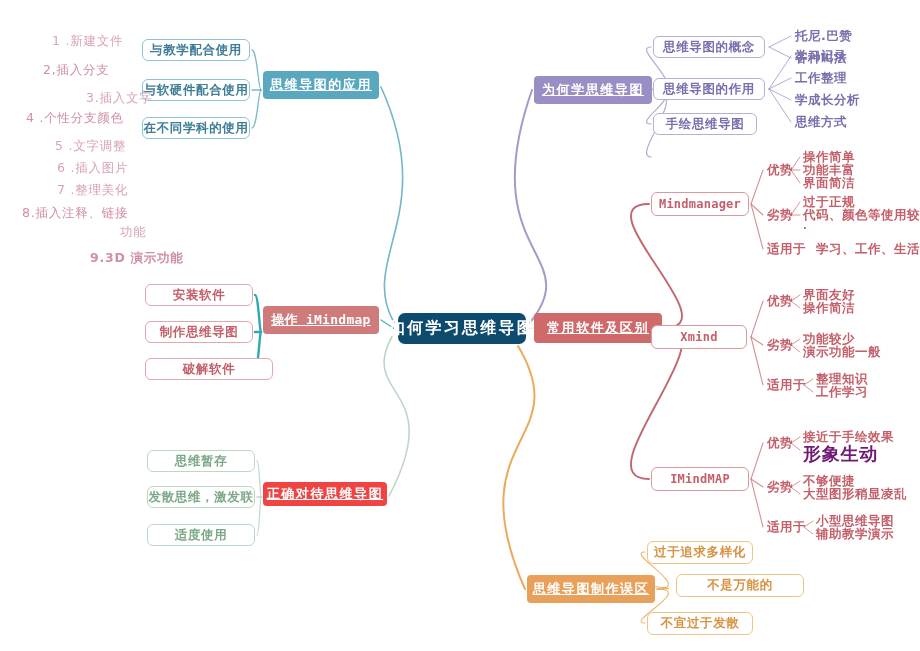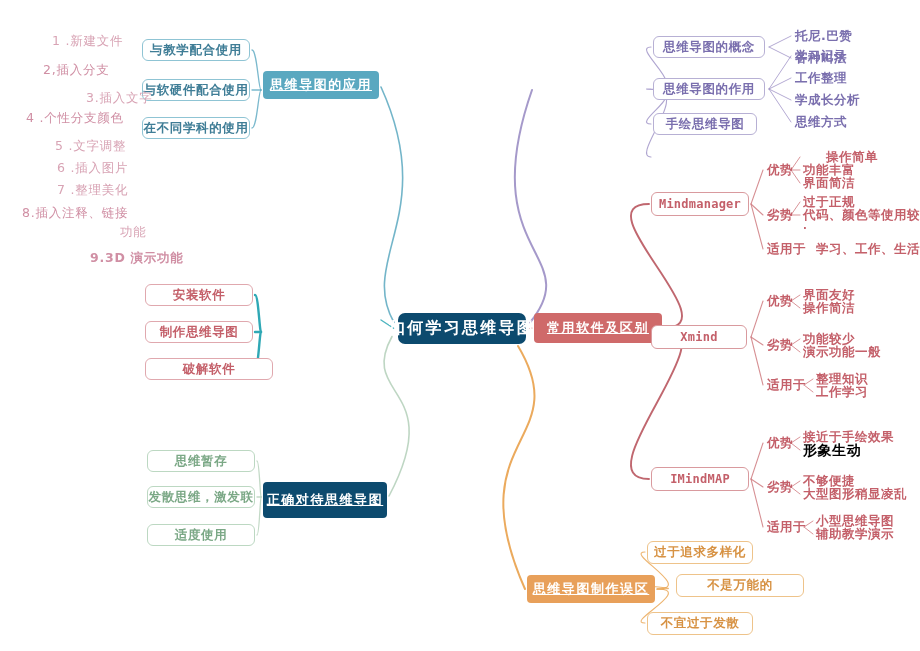--- a/index.html
+++ b/index.html
@@ -101,40 +101,42 @@
       <path d="M 518 346 C 576 443, 457 435, 525 589" fill="none" stroke="#e9a14b" stroke-width="2" stroke-linecap="round" opacity="0.9"></path>
       <path d="M 657 589 C 695 589, 624 552, 645 552" fill="none" stroke="#e9a14b" stroke-width="1.1" stroke-linecap="round" opacity="0.8"></path>
       <path d="M 657 589 C 695 589, 624 585, 645 585" fill="none" stroke="#e9a14b" stroke-width="1.1" stroke-linecap="round" opacity="0.8"></path>
       <path d="M 657 589 C 695 589, 624 623, 645 623" fill="none" stroke="#e9a14b" stroke-width="1.1" stroke-linecap="round" opacity="0.8"></path>
     </svg>
 <div class="node chip-root" style="left: 398px; top: 313px; width: 128px; height: 31px; background: #0c4a6e;">如何学习思维导图</div>
     <div class="node chip-l1" style="left: 263px; top: 71px; width: 116px; height: 28px; background: rgb(90, 168, 192); color: rgb(255, 255, 255);">思维导图的应用</div>
     <div class="node chip-out" style="left: 142px; top: 39px; width: 108px; height: 22px; border-color: rgb(143, 196, 212); color: rgb(63, 125, 150);">与教学配合使用</div>
     <div class="node chip-out" style="left: 142px; top: 79px; width: 108px; height: 22px; border-color: rgb(143, 196, 212); color: rgb(63, 125, 150);">与软硬件配合使用</div>
     <div class="node chip-out" style="left: 142px; top: 117px; width: 108px; height: 22px; border-color: rgb(143, 196, 212); color: rgb(63, 125, 150);">在不同学科的使用</div>
+    <div class="node chip-l1 mono" style="left: 263px; top: 306px; width: 116px; height: 28px; background: rgb(207, 123, 123); color: rgb(255, 255, 255);">操作 iMindmap</div>
     <div class="node chip-out" style="left: 145px; top: 284px; width: 108px; height: 22px; border-color: rgb(224, 168, 174); color: rgb(196, 96, 106);">安装软件</div>
     <div class="node chip-out" style="left: 145px; top: 321px; width: 108px; height: 22px; border-color: rgb(224, 168, 174); color: rgb(196, 96, 106);">制作思维导图</div>
     <div class="node chip-out" style="left: 145px; top: 358px; width: 128px; height: 22px; border-color: rgb(224, 168, 174); color: rgb(196, 96, 106);">破解软件</div>
-    <div class="node chip-l1" style="left: 263px; top: 482px; width: 124px; height: 36px; background: #0c4a6e; color: rgb(255, 255, 255);">正确对待思维导图</div>
+    <div class="node chip-l1" style="left: 263px; top: 482px; width: 124px; height: 24px; background: #ef4444; color: rgb(255, 255, 255);">正确对待思维导图</div>
     <div class="node chip-out" style="left: 147px; top: 450px; width: 108px; height: 22px; border-color: rgb(188, 216, 194); color: rgb(123, 168, 134);">思维暂存</div>
     <div class="node chip-out" style="left: 147px; top: 486px; width: 108px; height: 22px; border-color: rgb(188, 216, 194); color: rgb(123, 168, 134);">发散思维，激发联</div>
     <div class="node chip-out" style="left: 147px; top: 524px; width: 108px; height: 22px; border-color: rgb(188, 216, 194); color: rgb(123, 168, 134);">适度使用</div>
+    <div class="node chip-l1" style="left: 534px; top: 76px; width: 118px; height: 28px; background: rgb(155, 142, 196); color: rgb(255, 255, 255);">为何学思维导图</div>
     <div class="node chip-out" style="left: 653px; top: 36px; width: 112px; height: 22px; border-color: rgb(183, 176, 212); color: rgb(122, 111, 174);">思维导图的概念</div>
     <div class="leaf-text" style="left: 795px; top: 28px; color: rgb(122, 111, 174);">托尼.巴赞</div>
     <div class="leaf-text" style="left: 795px; top: 50px; color: rgb(122, 111, 174);">各种叫法</div>
     <div class="node chip-out" style="left: 653px; top: 78px; width: 112px; height: 22px; border-color: rgb(183, 176, 212); color: rgb(122, 111, 174);">思维导图的作用</div>
     <div class="leaf-text" style="left: 795px; top: 48px; color: rgb(122, 111, 174);">学习记录</div>
     <div class="leaf-text" style="left: 795px; top: 70px; color: rgb(122, 111, 174);">工作整理</div>
     <div class="leaf-text" style="left: 795px; top: 92px; color: rgb(122, 111, 174);">学成长分析</div>
     <div class="leaf-text" style="left: 795px; top: 114px; color: rgb(122, 111, 174);">思维方式</div>
     <div class="node chip-out" style="left: 653px; top: 113px; width: 104px; height: 22px; border-color: rgb(183, 176, 212); color: rgb(122, 111, 174);">手绘思维导图</div>
     <div class="node chip-l1" style="left: 534px; top: 313px; width: 128px; height: 30px; background: rgb(207, 106, 106); color: rgb(255, 255, 255);">常用软件及区别</div>
     <div class="node chip-out mono" style="left: 651px; top: 192px; width: 98px; height: 24px; border-color: rgb(217, 154, 158); color: rgb(196, 96, 106); font-size: 12px;">Mindmanager</div>
     <div class="leaf-text" style="left: 767px; top: 162px; color: rgb(196, 96, 106);">优势</div>
-    <div class="leaf-text" style="left: 803px; top: 149px; color: rgb(196, 96, 106); font-size: 12.5px; margin-left: 23px;">操作简单</div>
+    <div class="leaf-text" style="left: 803px; top: 149px; color: rgb(196, 96, 106); font-size: 12.5px;">操作简单</div>
     <div class="leaf-text" style="left: 803px; top: 162px; color: rgb(196, 96, 106); font-size: 12.5px;">功能丰富</div>
     <div class="leaf-text" style="left: 803px; top: 175px; color: rgb(196, 96, 106); font-size: 12.5px;">界面简洁</div>
     <div class="leaf-text" style="left: 767px; top: 207px; color: rgb(196, 96, 106);">劣势</div>
     <div class="leaf-text" style="left: 803px; top: 194px; color: rgb(196, 96, 106); font-size: 12.5px;">过于正规</div>
     <div class="leaf-text" style="left: 803px; top: 207px; color: rgb(196, 96, 106); font-size: 12.5px;">代码、颜色等使用较</div>
     <div class="leaf-text" style="left: 803px; top: 220px; color: rgb(196, 96, 106); font-size: 10px;">.</div>
     <div class="leaf-text" style="left: 767px; top: 241px; color: rgb(196, 96, 106);">适用于</div>
     <div class="leaf-text" style="left: 816px; top: 241px; color: rgb(196, 96, 106); font-size: 12.5px;">学习、工作、生活</div>
     <div class="node chip-out mono" style="left: 651px; top: 325px; width: 96px; height: 24px; border-color: rgb(217, 154, 158); color: rgb(196, 96, 106); font-size: 12px;">Xmind</div>
     <div class="leaf-text" style="left: 767px; top: 293px; color: rgb(196, 96, 106);">优势</div>
@@ -142,21 +144,21 @@
     <div class="leaf-text" style="left: 803px; top: 300px; color: rgb(196, 96, 106); font-size: 12.5px;">操作简洁</div>
     <div class="leaf-text" style="left: 767px; top: 337px; color: rgb(196, 96, 106);">劣势</div>
     <div class="leaf-text" style="left: 803px; top: 331px; color: rgb(196, 96, 106); font-size: 12.5px;">功能较少</div>
     <div class="leaf-text" style="left: 803px; top: 344px; color: rgb(196, 96, 106); font-size: 12.5px;">演示功能一般</div>
     <div class="leaf-text" style="left: 767px; top: 377px; color: rgb(196, 96, 106);">适用于</div>
     <div class="leaf-text" style="left: 816px; top: 371px; color: rgb(196, 96, 106); font-size: 12.5px;">整理知识</div>
     <div class="leaf-text" style="left: 816px; top: 384px; color: rgb(196, 96, 106); font-size: 12.5px;">工作学习</div>
     <div class="node chip-out mono" style="left: 651px; top: 467px; width: 98px; height: 24px; border-color: rgb(217, 154, 158); color: rgb(196, 96, 106); font-size: 12px;">IMindMAP</div>
     <div class="leaf-text" style="left: 767px; top: 435px; color: rgb(196, 96, 106);">优势</div>
     <div class="leaf-text" style="left: 803px; top: 429px; color: rgb(196, 96, 106); font-size: 12.5px;">接近于手绘效果</div>
-    <div class="leaf-text" style="left: 803px; top: 442px; color: #000000; font-size: 14px;">形象生动</div>
+    <div class="leaf-text" style="left: 803px; top: 442px; color: #701a75; font-size: 18px;">形象生动</div>
     <div class="leaf-text" style="left: 767px; top: 479px; color: rgb(196, 96, 106);">劣势</div>
     <div class="leaf-text" style="left: 803px; top: 473px; color: rgb(196, 96, 106); font-size: 12.5px;">不够便捷</div>
     <div class="leaf-text" style="left: 803px; top: 486px; color: rgb(196, 96, 106); font-size: 12.5px;">大型图形稍显凌乱</div>
     <div class="leaf-text" style="left: 767px; top: 519px; color: rgb(196, 96, 106);">适用于</div>
     <div class="leaf-text" style="left: 816px; top: 513px; color: rgb(196, 96, 106); font-size: 12.5px;">小型思维导图</div>
     <div class="leaf-text" style="left: 816px; top: 526px; color: rgb(196, 96, 106); font-size: 12.5px;">辅助教学演示</div>
     <div class="node chip-l1" style="left: 527px; top: 575px; width: 128px; height: 28px; background: rgb(232, 160, 90); color: rgb(255, 255, 255);">思维导图制作误区</div>
     <div class="node chip-out" style="left: 647px; top: 541px; width: 106px; height: 23px; border-color: rgb(238, 195, 138); color: rgb(215, 146, 67);">过于追求多样化</div>
     <div class="node chip-out" style="left: 676px; top: 574px; width: 128px; height: 23px; border-color: rgb(238, 195, 138); color: rgb(215, 146, 67);">不是万能的</div>
     <div class="node chip-out" style="left: 647px; top: 612px; width: 106px; height: 23px; border-color: rgb(238, 195, 138); color: rgb(215, 146, 67);">不宜过于发散</div>

